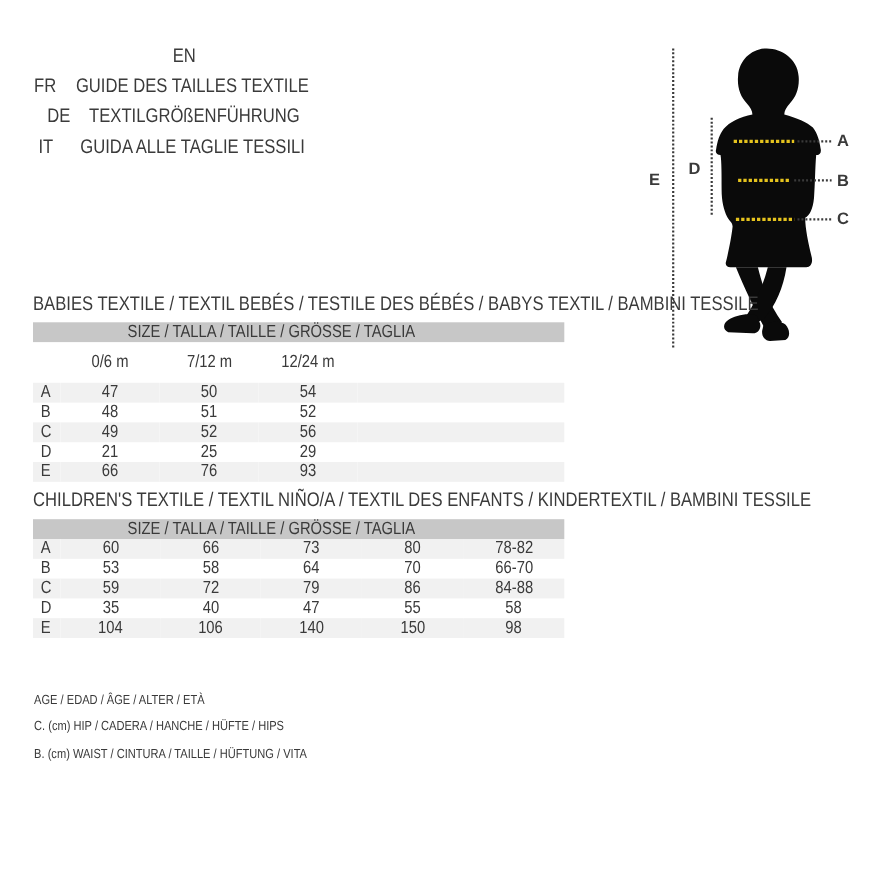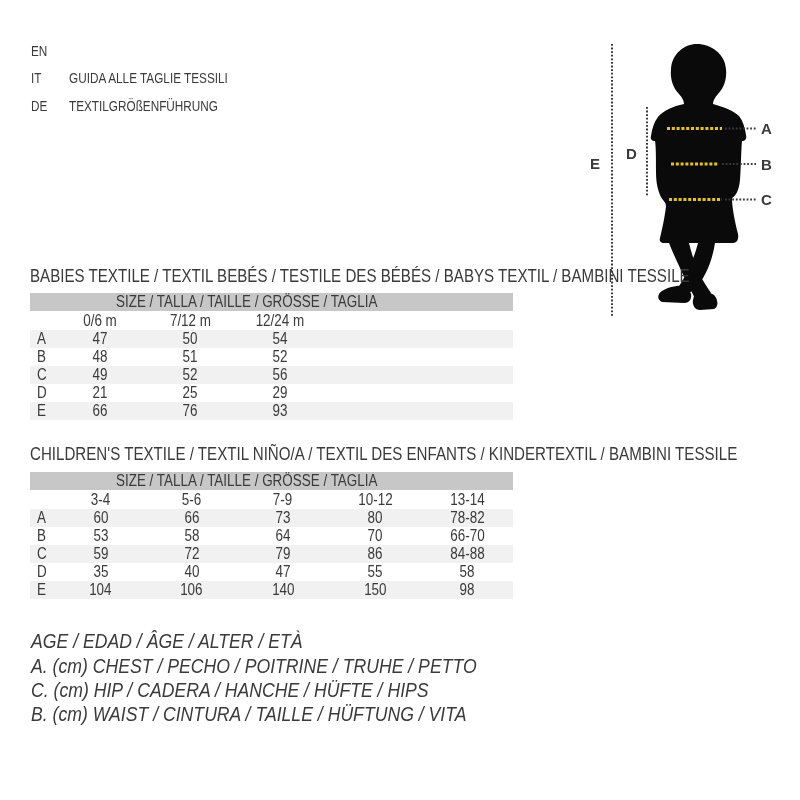--- a/index.html
+++ b/index.html
@@ -3,62 +3,66 @@
 <meta charset="utf-8">
 <style>
   html,body{margin:0;padding:0;background:#ffffff;}
   #page{position:relative;width:800px;height:800px;background:#ffffff;overflow:hidden;
         font-family:"Liberation Sans",sans-serif;color:#3a3a3a;}
   .cx{display:inline-block;transform:scaleX(.84);transform-origin:0 50%;white-space:nowrap;}
   .cxc{display:inline-block;transform:scaleX(.84);transform-origin:50% 50%;white-space:nowrap;}
 
   
   .lang-block{position:absolute;left:31px;top:37px;}
-  .lang-row{display:flex;align-items:center;height:27.6px;font-size:14px;}
+  .lang-row{display:flex;align-items:center;height:27.6px;font-size:18px;justify-content:center;}
   .lang-code{width:38px;flex:0 0 38px;}
   .lang-title{flex:0 0 auto;}
 
   
   .figure-wrap{position:absolute;left:575px;top:28px;width:215px;height:300px;}
   .figure-wrap svg{position:absolute;left:0;top:0;}
   .meas-label{position:absolute;font-size:15px;font-weight:bold;color:#3a3a3a;line-height:17px;}
 
   
   .section-title{position:absolute;left:30px;font-size:18px;white-space:nowrap;}
 
   
   .tbl-wrap{position:absolute;left:30px;width:483px;}
   table.size-table{border-collapse:collapse;table-layout:fixed;width:483px;}
   table.size-table td{padding:0;vertical-align:middle;font-size:16px;text-align:center;}
   td.bar{background:#c7c7c7;height:17px;text-align:left;font-size:15px;padding-left:5px;}
-  tr.col-row td{height:19px;}
+  tr.col-row td{height:37px;}
   tr.data-row td{height:18px;}
   tr.alt td{background:#f1f1f1;}
   td.rowlab{text-align:left;padding-left:5px;}
 
   
   .legend{position:absolute;left:31px;top:629px;}
-  .legend-line{height:24.4px;display:flex;align-items:center;font-size:21px;font-style:italic;}
+  .legend-line{height:24.4px;display:flex;align-items:flex-start;font-size:12px;}
 </style>
 </head>
 <body>
 
 <div id="page">
 
   <div class="lang-block">
     <div class="lang-row">
       <span class="lang-code"><span class="cx">EN</span></span>
     </div>
     <div class="lang-row">
+      <span class="lang-code"><span class="cx">FR</span></span>
+      <span class="lang-title"><span class="cx">GUIDE DES TAILLES TEXTILE</span></span>
+    </div>
+    <div class="lang-row">
+      <span class="lang-code"><span class="cx">DE</span></span>
+      <span class="lang-title"><span class="cx">TEXTILGRÖßENFÜHRUNG</span></span>
+    </div>
+    <div class="lang-row">
       <span class="lang-code"><span class="cx">IT</span></span>
       <span class="lang-title"><span class="cx">GUIDA ALLE TAGLIE TESSILI</span></span>
-    </div>
-    <div class="lang-row">
-      <span class="lang-code"><span class="cx">DE</span></span>
-      <span class="lang-title"><span class="cx">TEXTILGRÖßENFÜHRUNG</span></span>
     </div>
   </div>
 
   <div class="figure-wrap">
     <svg width="215" height="300" viewBox="575 28 215 300">
 
       <line x1="612" y1="44" x2="612" y2="316" stroke-width="2" stroke-dasharray="1.8 1.8" stroke="#3a3a3a"></line>
 
       <line x1="647" y1="107" x2="647" y2="197" stroke-width="2" stroke-dasharray="1.8 1.8" stroke="#3a3a3a"></line>
 
@@ -169,28 +173,20 @@
           <col style="width:91px">
           <col style="width:91px">
           <col style="width:92px">
           <col style="width:92px">
           <col style="width:92px">
         </colgroup>
       <tbody>
         <tr>
           <td class="bar" colspan="6"><span class="cx">SIZE / TALLA / TAILLE / GRÖSSE / TAGLIA</span></td>
         </tr>
-        <tr class="col-row">
-          <td></td>
-          <td><span class="cxc">3-4</span></td>
-          <td><span class="cxc">5-6</span></td>
-          <td><span class="cxc">7-9</span></td>
-          <td><span class="cxc">10-12</span></td>
-          <td><span class="cxc">13-14</span></td>
-        </tr>
         <tr class="data-row alt">
           <td class="rowlab"><span class="cx">A</span></td>
           <td><span class="cxc">60</span></td>
           <td><span class="cxc">66</span></td>
           <td><span class="cxc">73</span></td>
           <td><span class="cxc">80</span></td>
           <td><span class="cxc">78-82</span></td>
         </tr>
         <tr class="data-row">
           <td class="rowlab"><span class="cx">B</span></td>
@@ -224,23 +220,20 @@
           <td><span class="cxc">150</span></td>
           <td><span class="cxc">98</span></td>
         </tr>
       </tbody>
     </table>
   </div>
 
   <div class="legend">
     <div class="legend-line">
         <span class="cx">AGE / EDAD / ÂGE / ALTER / ETÀ</span>
-      </div>
-    <div class="legend-line">
-        <span class="cx">A. (cm) CHEST / PECHO / POITRINE / TRUHE / PETTO</span>
       </div>
     <div class="legend-line">
         <span class="cx">C. (cm) HIP / CADERA / HANCHE / HÜFTE / HIPS</span>
       </div>
     <div class="legend-line">
         <span class="cx">B. (cm) WAIST / CINTURA / TAILLE / HÜFTUNG / VITA</span>
       </div>
   </div>
 
 </div>

